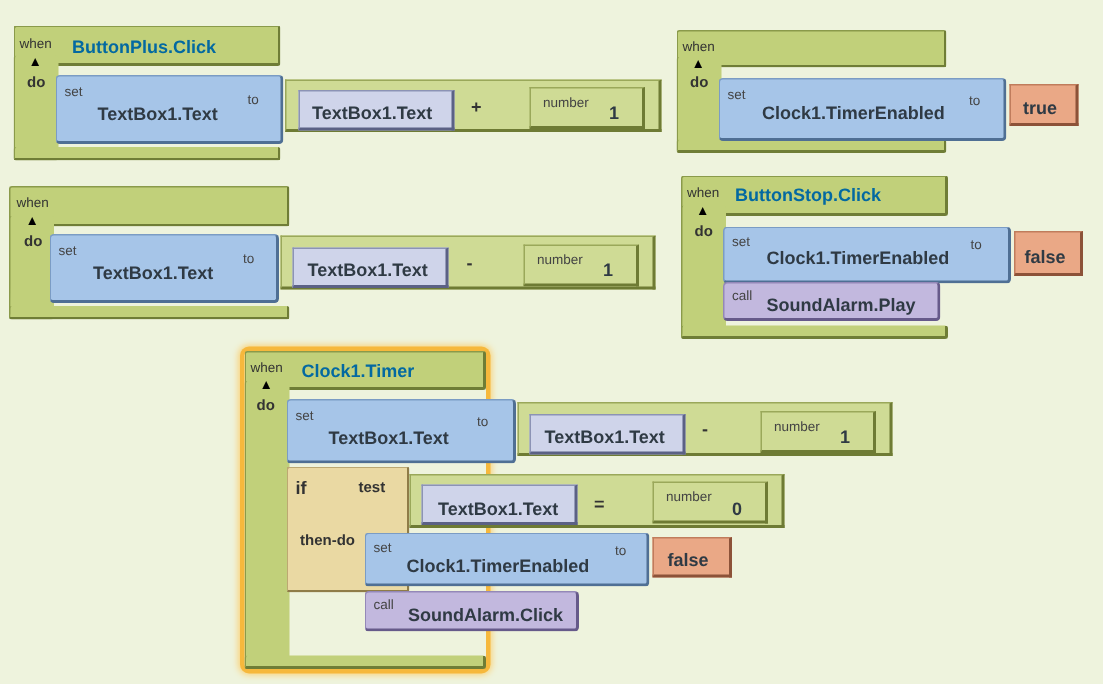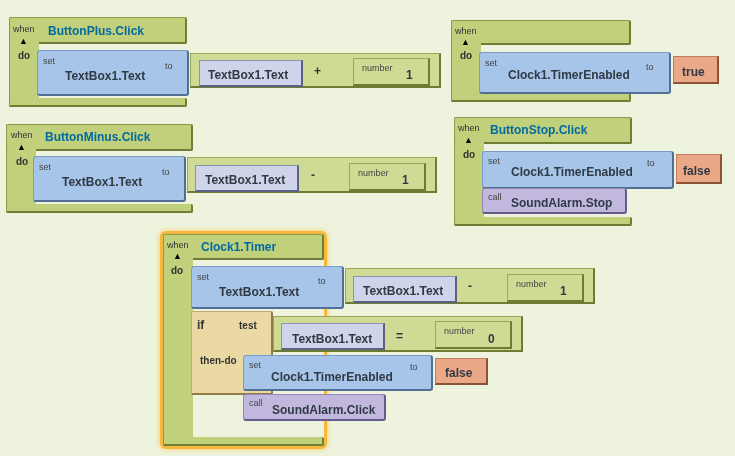--- a/index.html
+++ b/index.html
@@ -109,21 +109,20 @@
   <span class="abs lbl-small" style="left:8px;top:4px;">number</span>
   <span class="abs lbl-big" style="left:52px;top:9px;">1</span>
 </div>
 
 <div class="abs" style="left:6px;top:124px;width:187px;height:89px;">
   <div class="abs ev" style="left:0;top:0;width:187px;height:27px;"></div>
   <div class="abs ev" style="left:0;top:20px;width:30px;height:69px;border-top:none;border-right:none;"></div>
   <div class="abs ev" style="left:0;top:80px;width:187px;height:9px;border-top:none;"></div>
   <span class="abs small" style="left:5px;top:6px;">when</span>
   <span class="abs tri" style="left:11px;top:18px;">▲</span>
-  <span class="abs hdr" style="left:39px;top:6px;">ButtonMinus.Click</span>
   <span class="abs do-lbl" style="left:10px;top:32px;">do</span>
 </div>
 <div class="abs setb" style="left:33px;top:156px;width:153px;height:46px;">
   <span class="abs lbl-small" style="left:5px;top:5px;">set</span>
   <span class="abs lbl-big" style="left:28px;top:18px;">TextBox1.Text</span>
   <span class="abs lbl-small" style="left:128px;top:10px;">to</span>
 </div>
 <div class="abs mathb" style="left:187px;top:157px;width:250px;height:36px;">
   <span class="abs op" style="left:123px;top:10px;">-</span>
 </div>
@@ -164,21 +163,21 @@
 <div class="abs setb" style="left:482px;top:151px;width:192px;height:38px;">
   <span class="abs lbl-small" style="left:5px;top:4px;">set</span>
   <span class="abs lbl-big" style="left:28px;top:13px;">Clock1.TimerEnabled</span>
   <span class="abs lbl-small" style="left:164px;top:6px;">to</span>
 </div>
 <div class="abs boolb" style="left:676px;top:154px;width:46px;height:30px;">
   <span class="abs lbl-big" style="left:6px;top:9px;">false</span>
 </div>
 <div class="abs callb" style="left:482px;top:188px;width:145px;height:26px;">
   <span class="abs lbl-small" style="left:5px;top:3px;">call</span>
-  <span class="abs lbl-big" style="left:28px;top:7px;">SoundAlarm.Stop</span>
+  <span class="abs lbl-big" style="left:28px;top:7px;">SoundAlarm.Play</span>
 </div>
 
 <div class="abs selected" style="left:163px;top:234px;width:161px;height:212px;border-radius:3px;">
   <div class="abs ev" style="left:0;top:0;width:161px;height:26px;"></div>
   <div class="abs ev" style="left:0;top:20px;width:30px;height:192px;border-top:none;border-right:none;"></div>
   <div class="abs ev" style="left:0;top:203px;width:161px;height:9px;border-top:none;"></div>
   <span class="abs small" style="left:4px;top:6px;">when</span>
   <span class="abs tri" style="left:10px;top:17px;">▲</span>
   <span class="abs hdr" style="left:38px;top:6px;">Clock1.Timer</span>
   <span class="abs do-lbl" style="left:8px;top:31px;">do</span>

